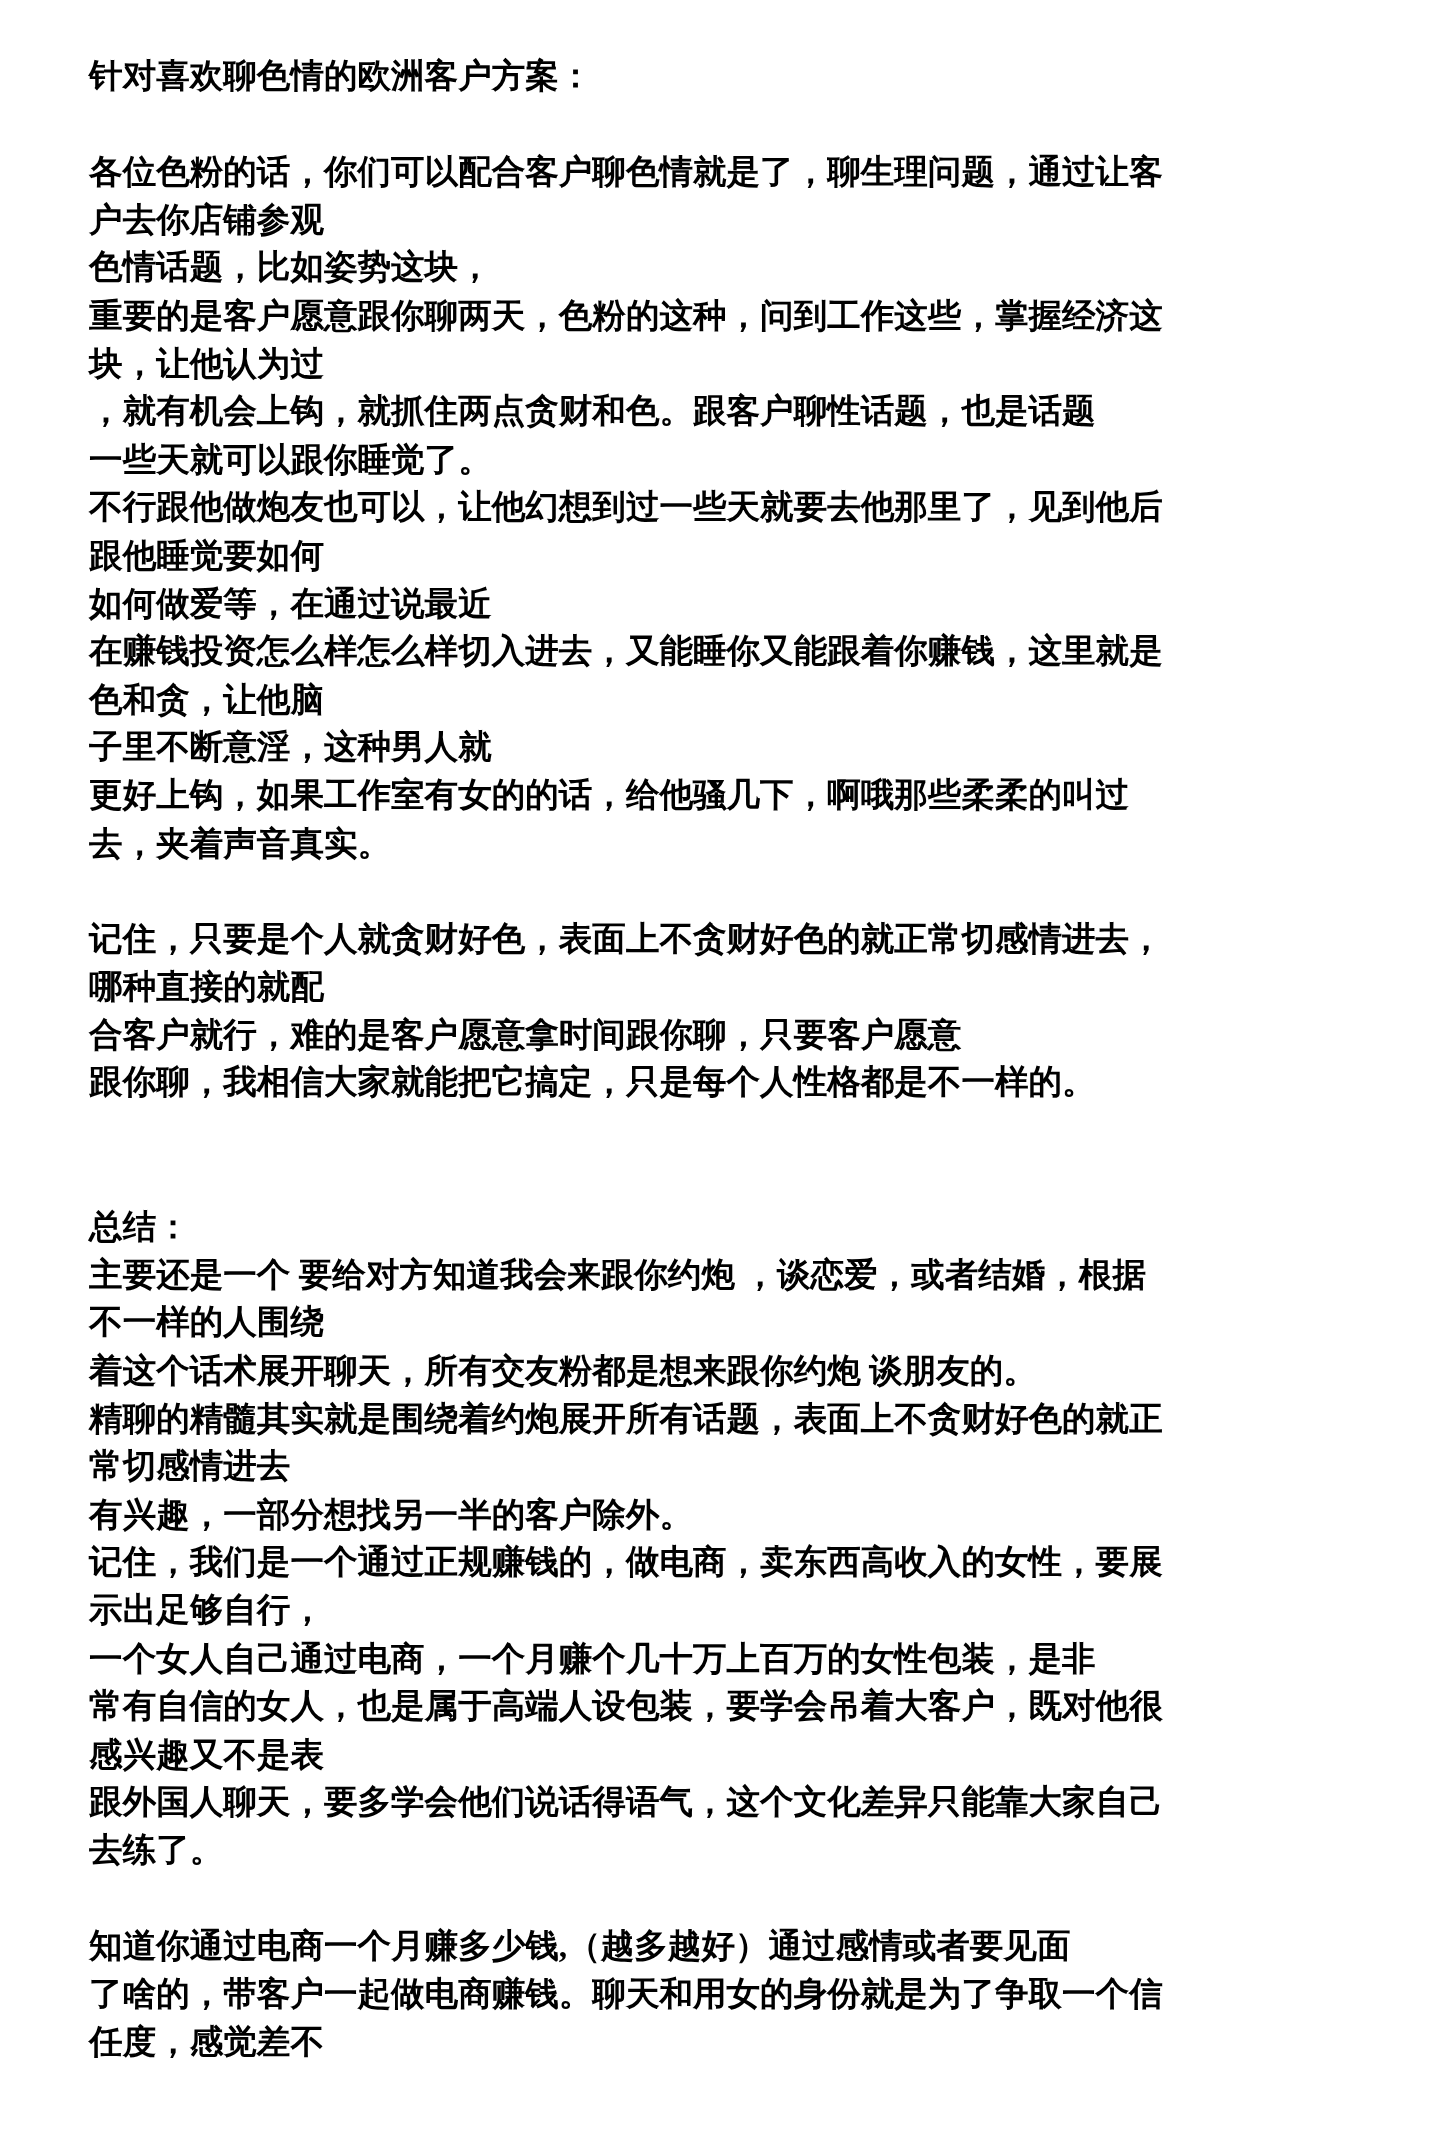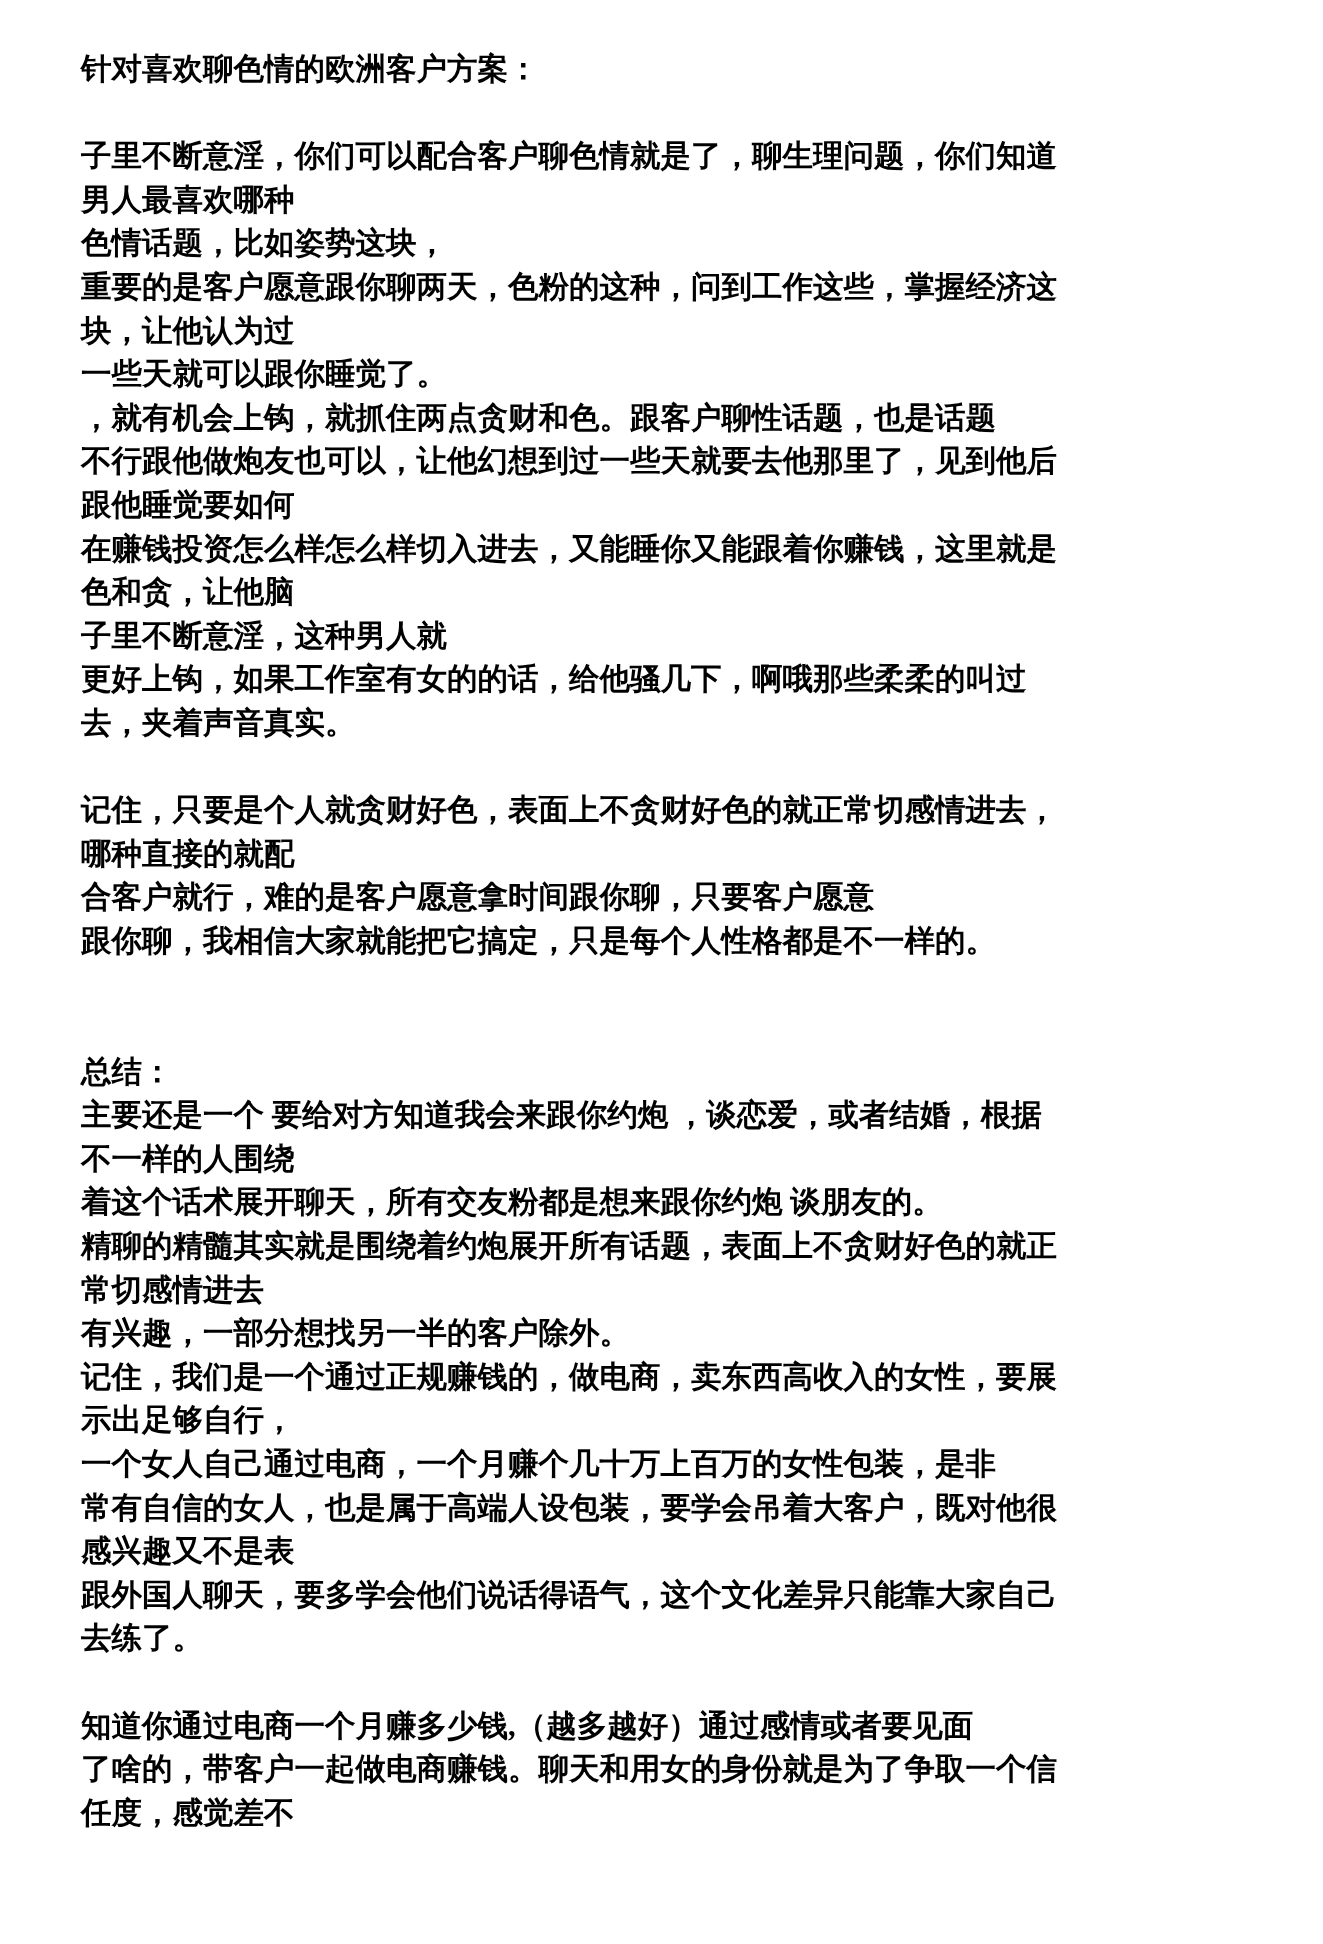--- a/index.html
+++ b/index.html
@@ -31,26 +31,27 @@
     text-align: left;
   }
 </style>
 </head>
 <body>
 
 <div class="doc-page">
   <div>
       <div class="line">针对喜欢聊色情的欧洲客户方案：</div>
       <div class="line"></div>
-      <div class="line">子里不断意淫，你们可以配合客户聊色情就是了，聊生理问题，你们知道男人最喜欢哪种</div>
+      <div class="line">各位色粉的话，你们可以配合客户聊色情就是了，聊生理问题，通过让客户去你店铺参观</div>
       <div class="line">色情话题，比如姿势这块，</div>
       <div class="line">重要的是客户愿意跟你聊两天，色粉的这种，问到工作这些，掌握经济这块，让他认为过</div>
+      <div class="line">，就有机会上钩，就抓住两点贪财和色。跟客户聊性话题，也是话题</div>
       <div class="line">一些天就可以跟你睡觉了。</div>
-      <div class="line">，就有机会上钩，就抓住两点贪财和色。跟客户聊性话题，也是话题</div>
       <div class="line">不行跟他做炮友也可以，让他幻想到过一些天就要去他那里了，见到他后跟他睡觉要如何</div>
+      <div class="line">如何做爱等，在通过说最近</div>
       <div class="line">在赚钱投资怎么样怎么样切入进去，又能睡你又能跟着你赚钱，这里就是色和贪，让他脑</div>
       <div class="line">子里不断意淫，这种男人就</div>
       <div class="line">更好上钩，如果工作室有女的的话，给他骚几下，啊哦那些柔柔的叫过去，夹着声音真实。</div>
       <div class="line"></div>
       <div class="line">记住，只要是个人就贪财好色，表面上不贪财好色的就正常切感情进去，哪种直接的就配</div>
       <div class="line">合客户就行，难的是客户愿意拿时间跟你聊，只要客户愿意</div>
       <div class="line">跟你聊，我相信大家就能把它搞定，只是每个人性格都是不一样的。</div>
       <div class="line"></div>
       <div class="line"></div>
       <div class="line">总结：</div>

